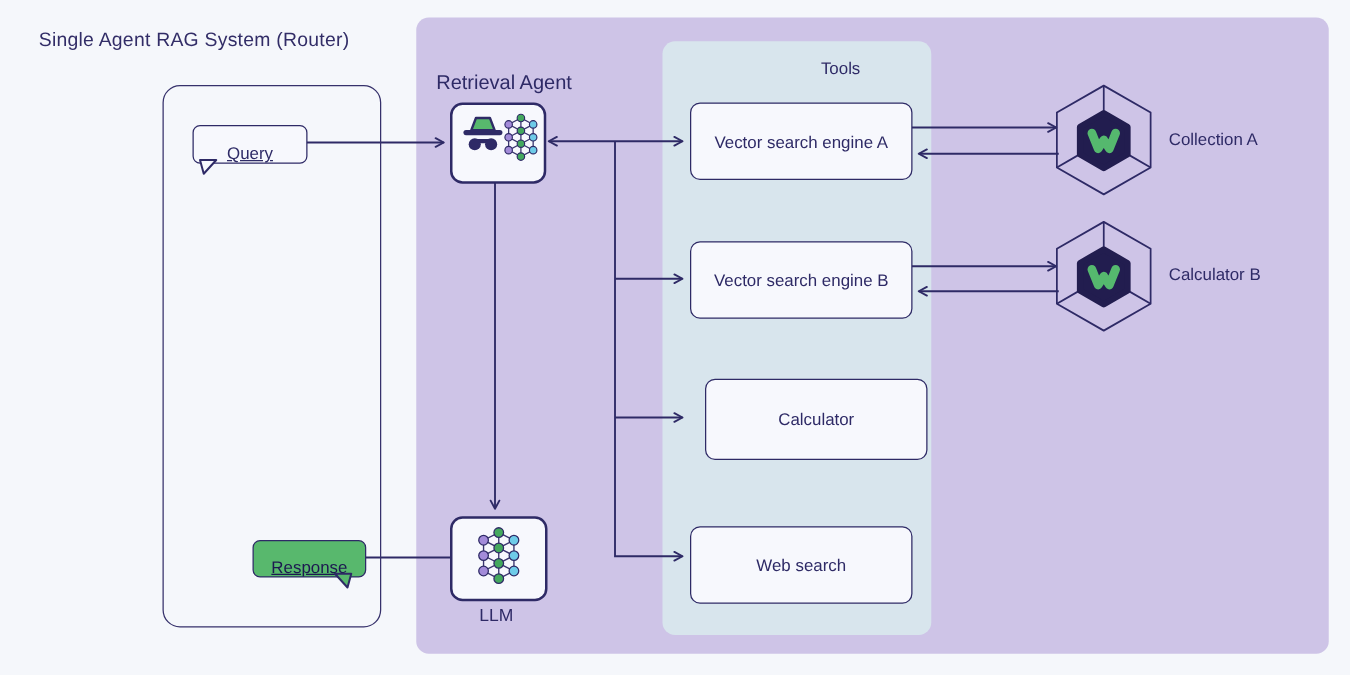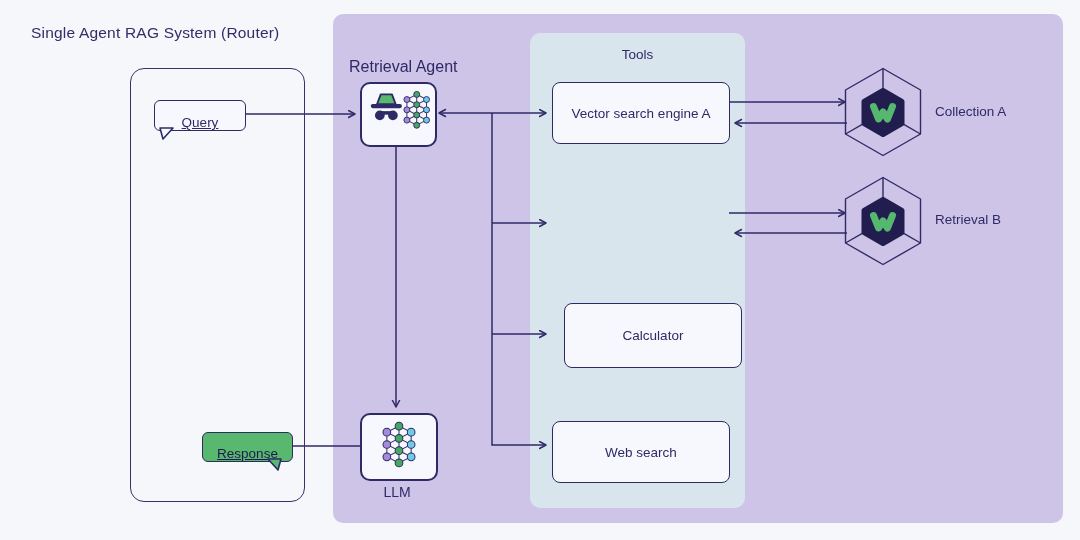--- a/index.html
+++ b/index.html
@@ -13,21 +13,21 @@
   .title{
     left:31px;top:24px;font-size:15.5px;font-weight:500;letter-spacing:.2px;color:#322d67;
   }
   .panel-purple{
     left:333px;top:14px;width:730px;height:509px;border-radius:10px;background:#cec4e7;
   }
   .panel-tools{
     left:530px;top:33px;width:215px;height:475px;border-radius:10px;background:#d8e5ed;
   }
   .tools-title{
-    left:530px;top:47px;width:215px;text-align:center;font-size:13.5px;color:#2e2a66;
+    left:530px;top:47px;width:215px;text-align:center;font-size:13.5px;color:#2e2a66;padding-left:35px;
   }
   .user-box{
     left:130px;top:68px;width:173px;height:432px;border:1.4px solid #36316b;border-radius:14px;
   }
   .bubble{
     display:flex;align-items:flex-end;justify-content:center;
     border:1.6px solid #2e2a66;border-radius:6px;font-size:13.5px;
     background:#f7f8fd;overflow:visible;text-decoration:underline;
   }
   .bubble svg{position:absolute;overflow:visible;}
@@ -155,20 +155,23 @@
         <circle cx="51.5" cy="43.7" r="4.6" fill="#6ecbe8"></circle>
       </g>
     </svg>
   </div>
   <div class="abs llm-label">LLM</div>
 
   <div class="abs tools-title">Tools</div>
   <div class="abs tool-box" style="top:82px;height:60px;">
     <span>Vector search engine A</span>
   </div>
+  <div class="abs tool-box" style="top:193px;height:60px;">
+    <span>Vector search engine B</span>
+  </div>
   <div class="abs tool-box" style="top:303px;height:63px;margin-left:12px;">
     <span>Calculator</span>
   </div>
   <div class="abs tool-box" style="top:421px;height:60px;">
     <span>Web search</span>
   </div>
 
   <svg class="abs" style="left:844px;top:67px;" width="78" height="90" viewBox="0 0 78 90">
     <polygon points="39,1.5 76.5,23 76.5,67 39,88.5 1.5,67 1.5,23" fill="none" stroke="#2e2a66" stroke-width="1.4" stroke-linejoin="round"></polygon>
     <path d="M39,1.5 V23.5 M1.5,67 L20,56.3 M76.5,67 L58,56.3" stroke="#2e2a66" stroke-width="1.4" fill="none"></path>
@@ -176,15 +179,15 @@
     <path d="M29.5,39.5 L34.5,52 L39,45 L43.5,52 L48.5,39.5" stroke="#55b86e" stroke-width="7" fill="none" stroke-linecap="round" stroke-linejoin="round"></path>
   </svg>
   <div class="abs collection-label" style="top:104px;">Collection A</div>
 
   <svg class="abs" style="left:844px;top:176px;" width="78" height="90" viewBox="0 0 78 90">
     <polygon points="39,1.5 76.5,23 76.5,67 39,88.5 1.5,67 1.5,23" fill="none" stroke="#2e2a66" stroke-width="1.4" stroke-linejoin="round"></polygon>
     <path d="M39,1.5 V23.5 M1.5,67 L20,56.3 M76.5,67 L58,56.3" stroke="#2e2a66" stroke-width="1.4" fill="none"></path>
     <polygon points="39,23.5 58,34.5 58,56.5 39,67.5 20,56.5 20,34.5" fill="#221d4f" stroke="#221d4f" stroke-width="5" stroke-linejoin="round"></polygon>
     <path d="M29.5,39.5 L34.5,52 L39,45 L43.5,52 L48.5,39.5" stroke="#55b86e" stroke-width="7" fill="none" stroke-linecap="round" stroke-linejoin="round"></path>
   </svg>
-  <div class="abs collection-label" style="top:212px;">Retrieval B</div>
+  <div class="abs collection-label" style="top:212px;">Calculator B</div>
 
 </div>
 
 </body></html>

